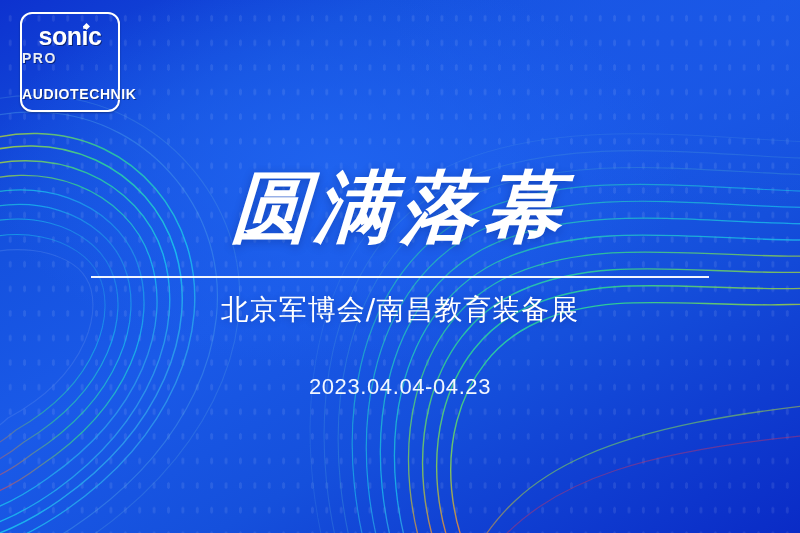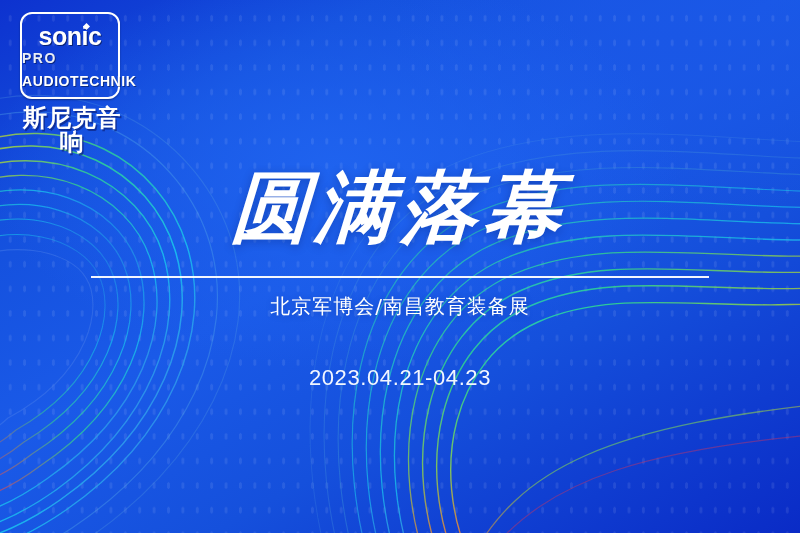--- a/index.html
+++ b/index.html
@@ -43,21 +43,21 @@
   
   .logo-block {
     position: absolute;
     left: 16px;
     top: 12px;
     width: 112px;
   }
   .logo-box {
     position: relative;
     width: 100px;
-    height: 87px;
+    height: 100px;
     margin-left: 4px;
     border: 2.5px solid #ffffff;
     border-radius: 12px;
     box-sizing: border-box;
     box-shadow: 0 1px 2px rgba(0,0,0,0.35);
   }
   .logo-sonic {
     position: absolute;
     left: 0; right: 0;
     top: 10px;
@@ -136,21 +136,21 @@
   .rule {
     width: 618px;
     height: 2px;
     background: #ffffff;
     margin: 30px auto 0 auto;
     opacity: 0.95;
   }
   .subtitle {
     margin-top: 17px;
     font-family: "DejaVu Sans", "Liberation Sans", sans-serif;
-    font-size: 20px;
+    font-size: 28px;
     font-weight: normal;
     color: #ffffff;
     letter-spacing: 1px;
     line-height: 1.1;
     white-space: nowrap;
     text-shadow: 0 1px 6px rgba(3,20,90,0.25);
   }
   .dateline {
     margin-top: 50px;
     font-family: "Liberation Sans", "DejaVu Sans", sans-serif;
@@ -239,23 +239,22 @@
     </svg>
   </div>
 
   <div class="logo-block">
     <div class="logo-box">
       <div class="logo-sonic">sonic</div>
       <div class="logo-diamond"></div>
       <div class="logo-pro">PRO</div>
       <div class="logo-audio">AUDIOTECHNIK</div>
     </div>
-    <div class="logo-cn">斯尼克音响</div>
   </div>
 
   <div class="center">
     <div class="headline">圆满落幕</div>
     <div class="rule"></div>
     <div class="subtitle">北京军博会/南昌教育装备展</div>
-    <div class="dateline">2023.04.21-04.23</div>
+    <div class="dateline">2023.04.04-04.23</div>
   </div>
 
 </div>
 
 </body></html>

